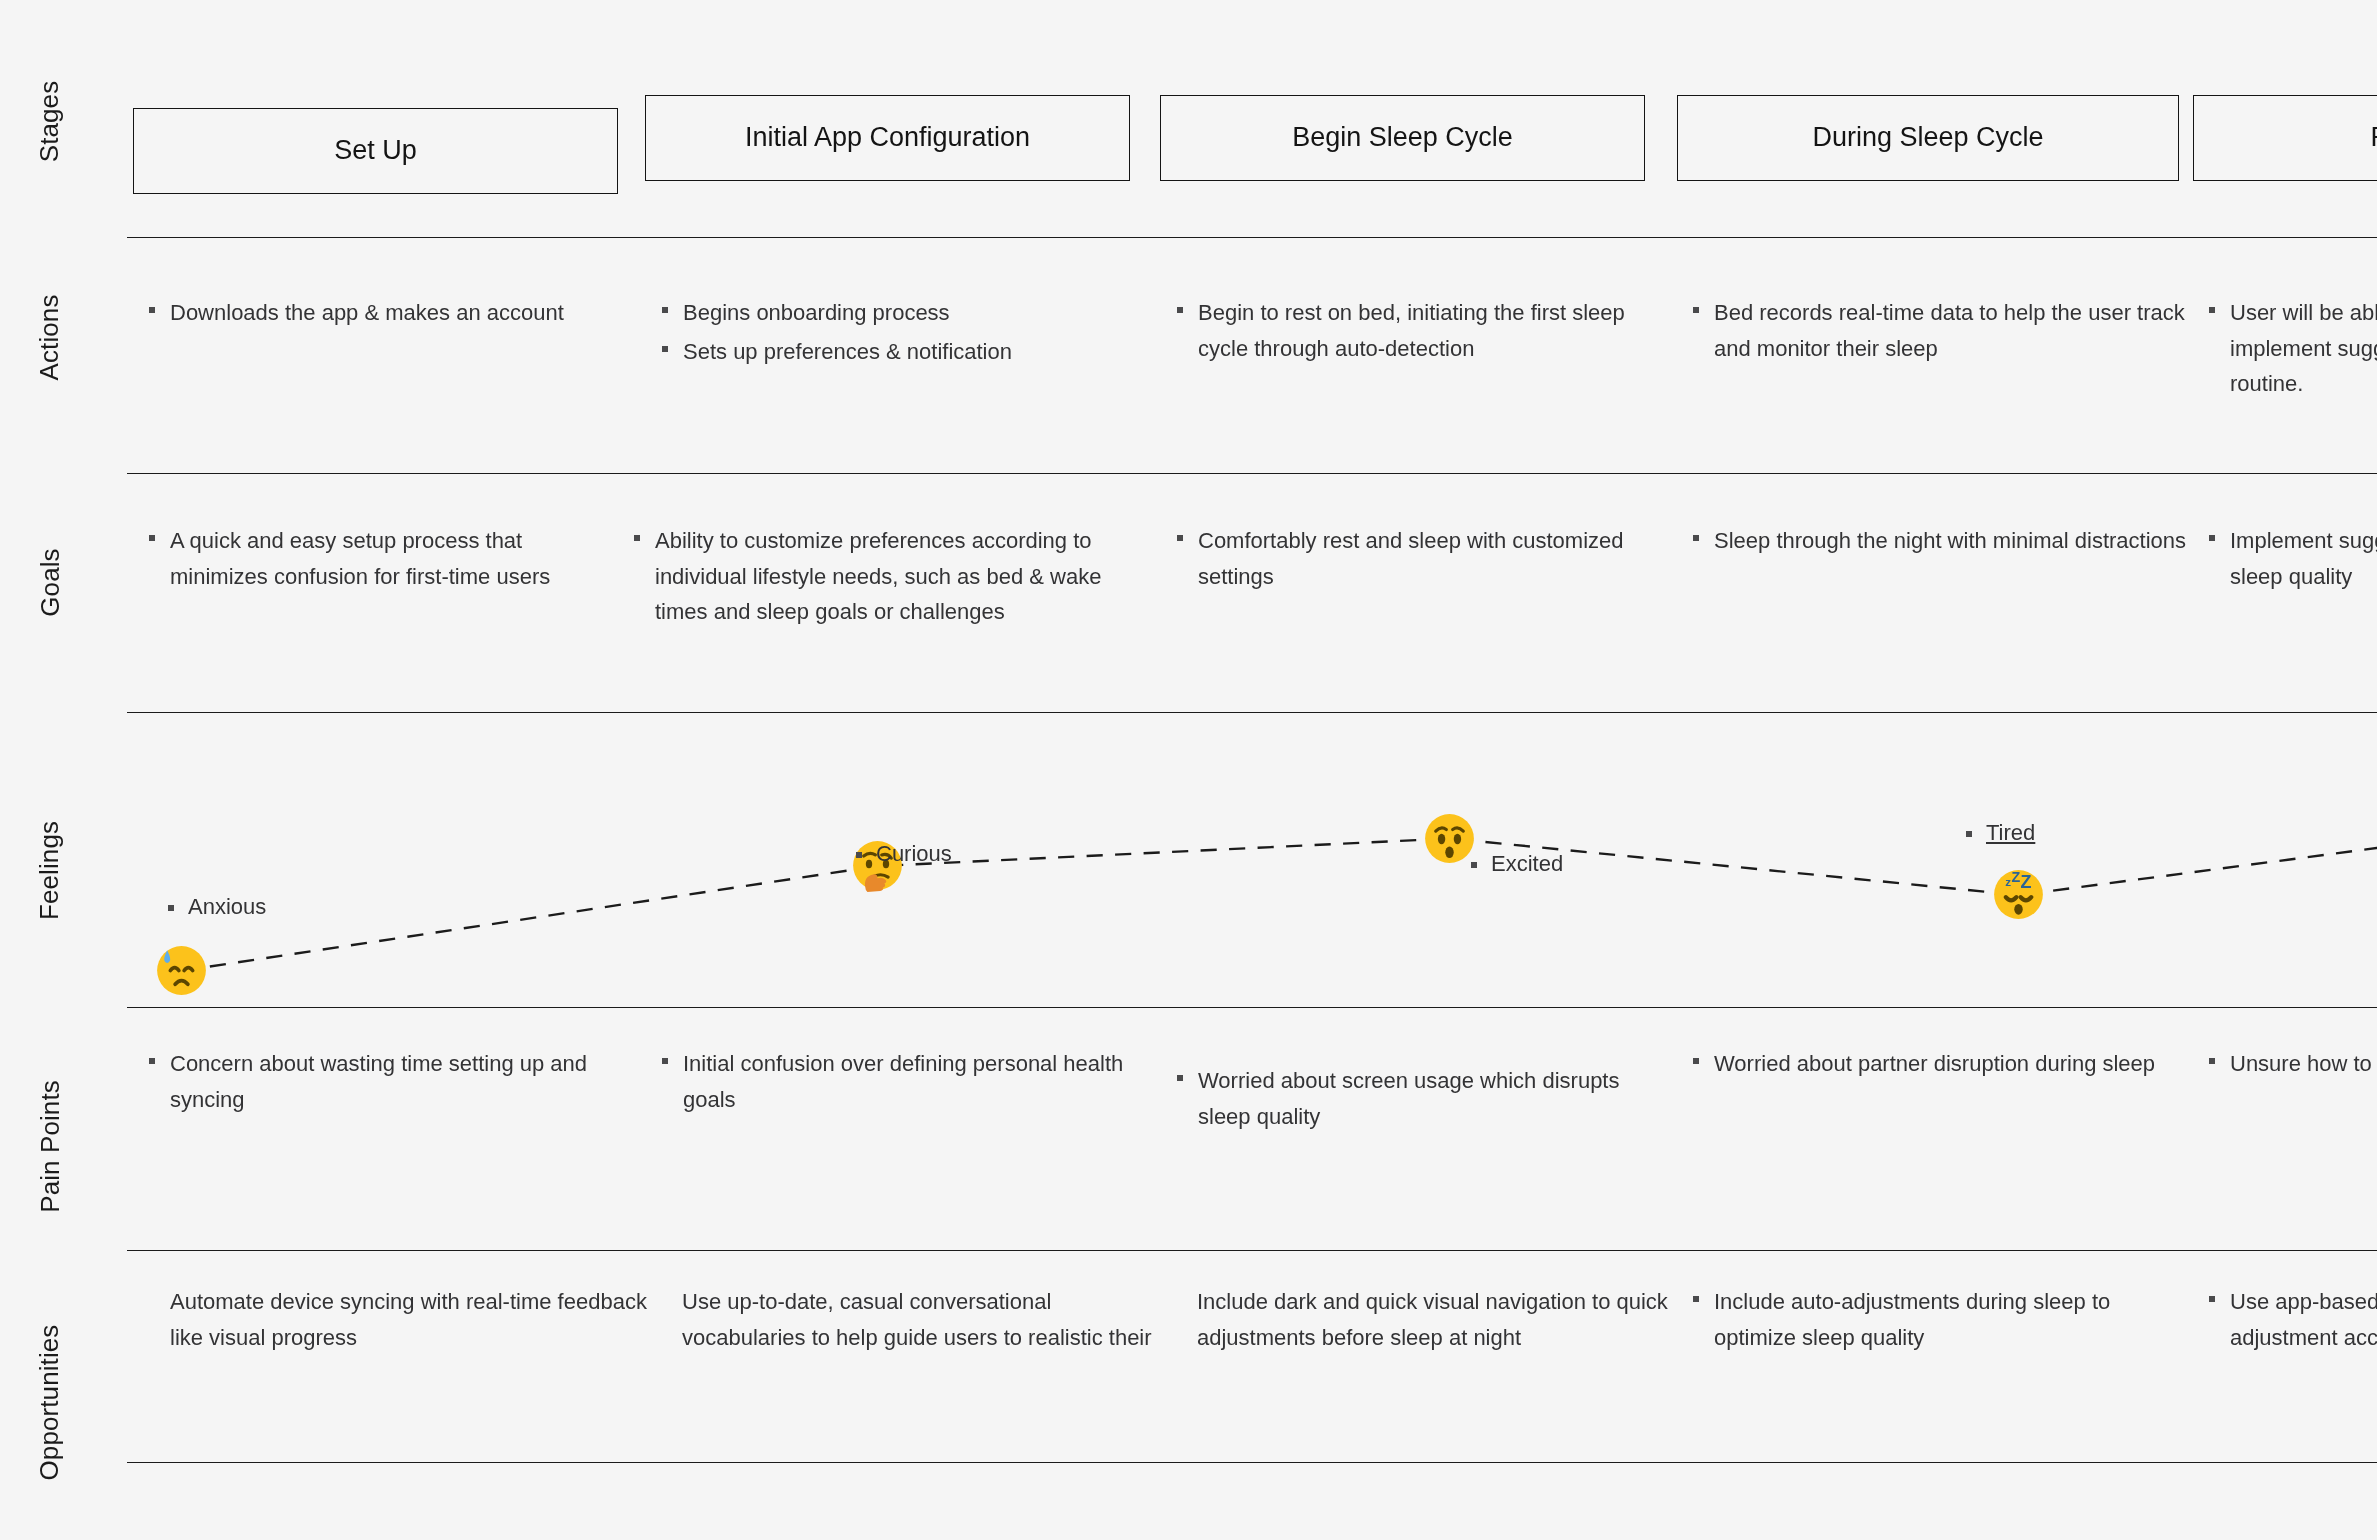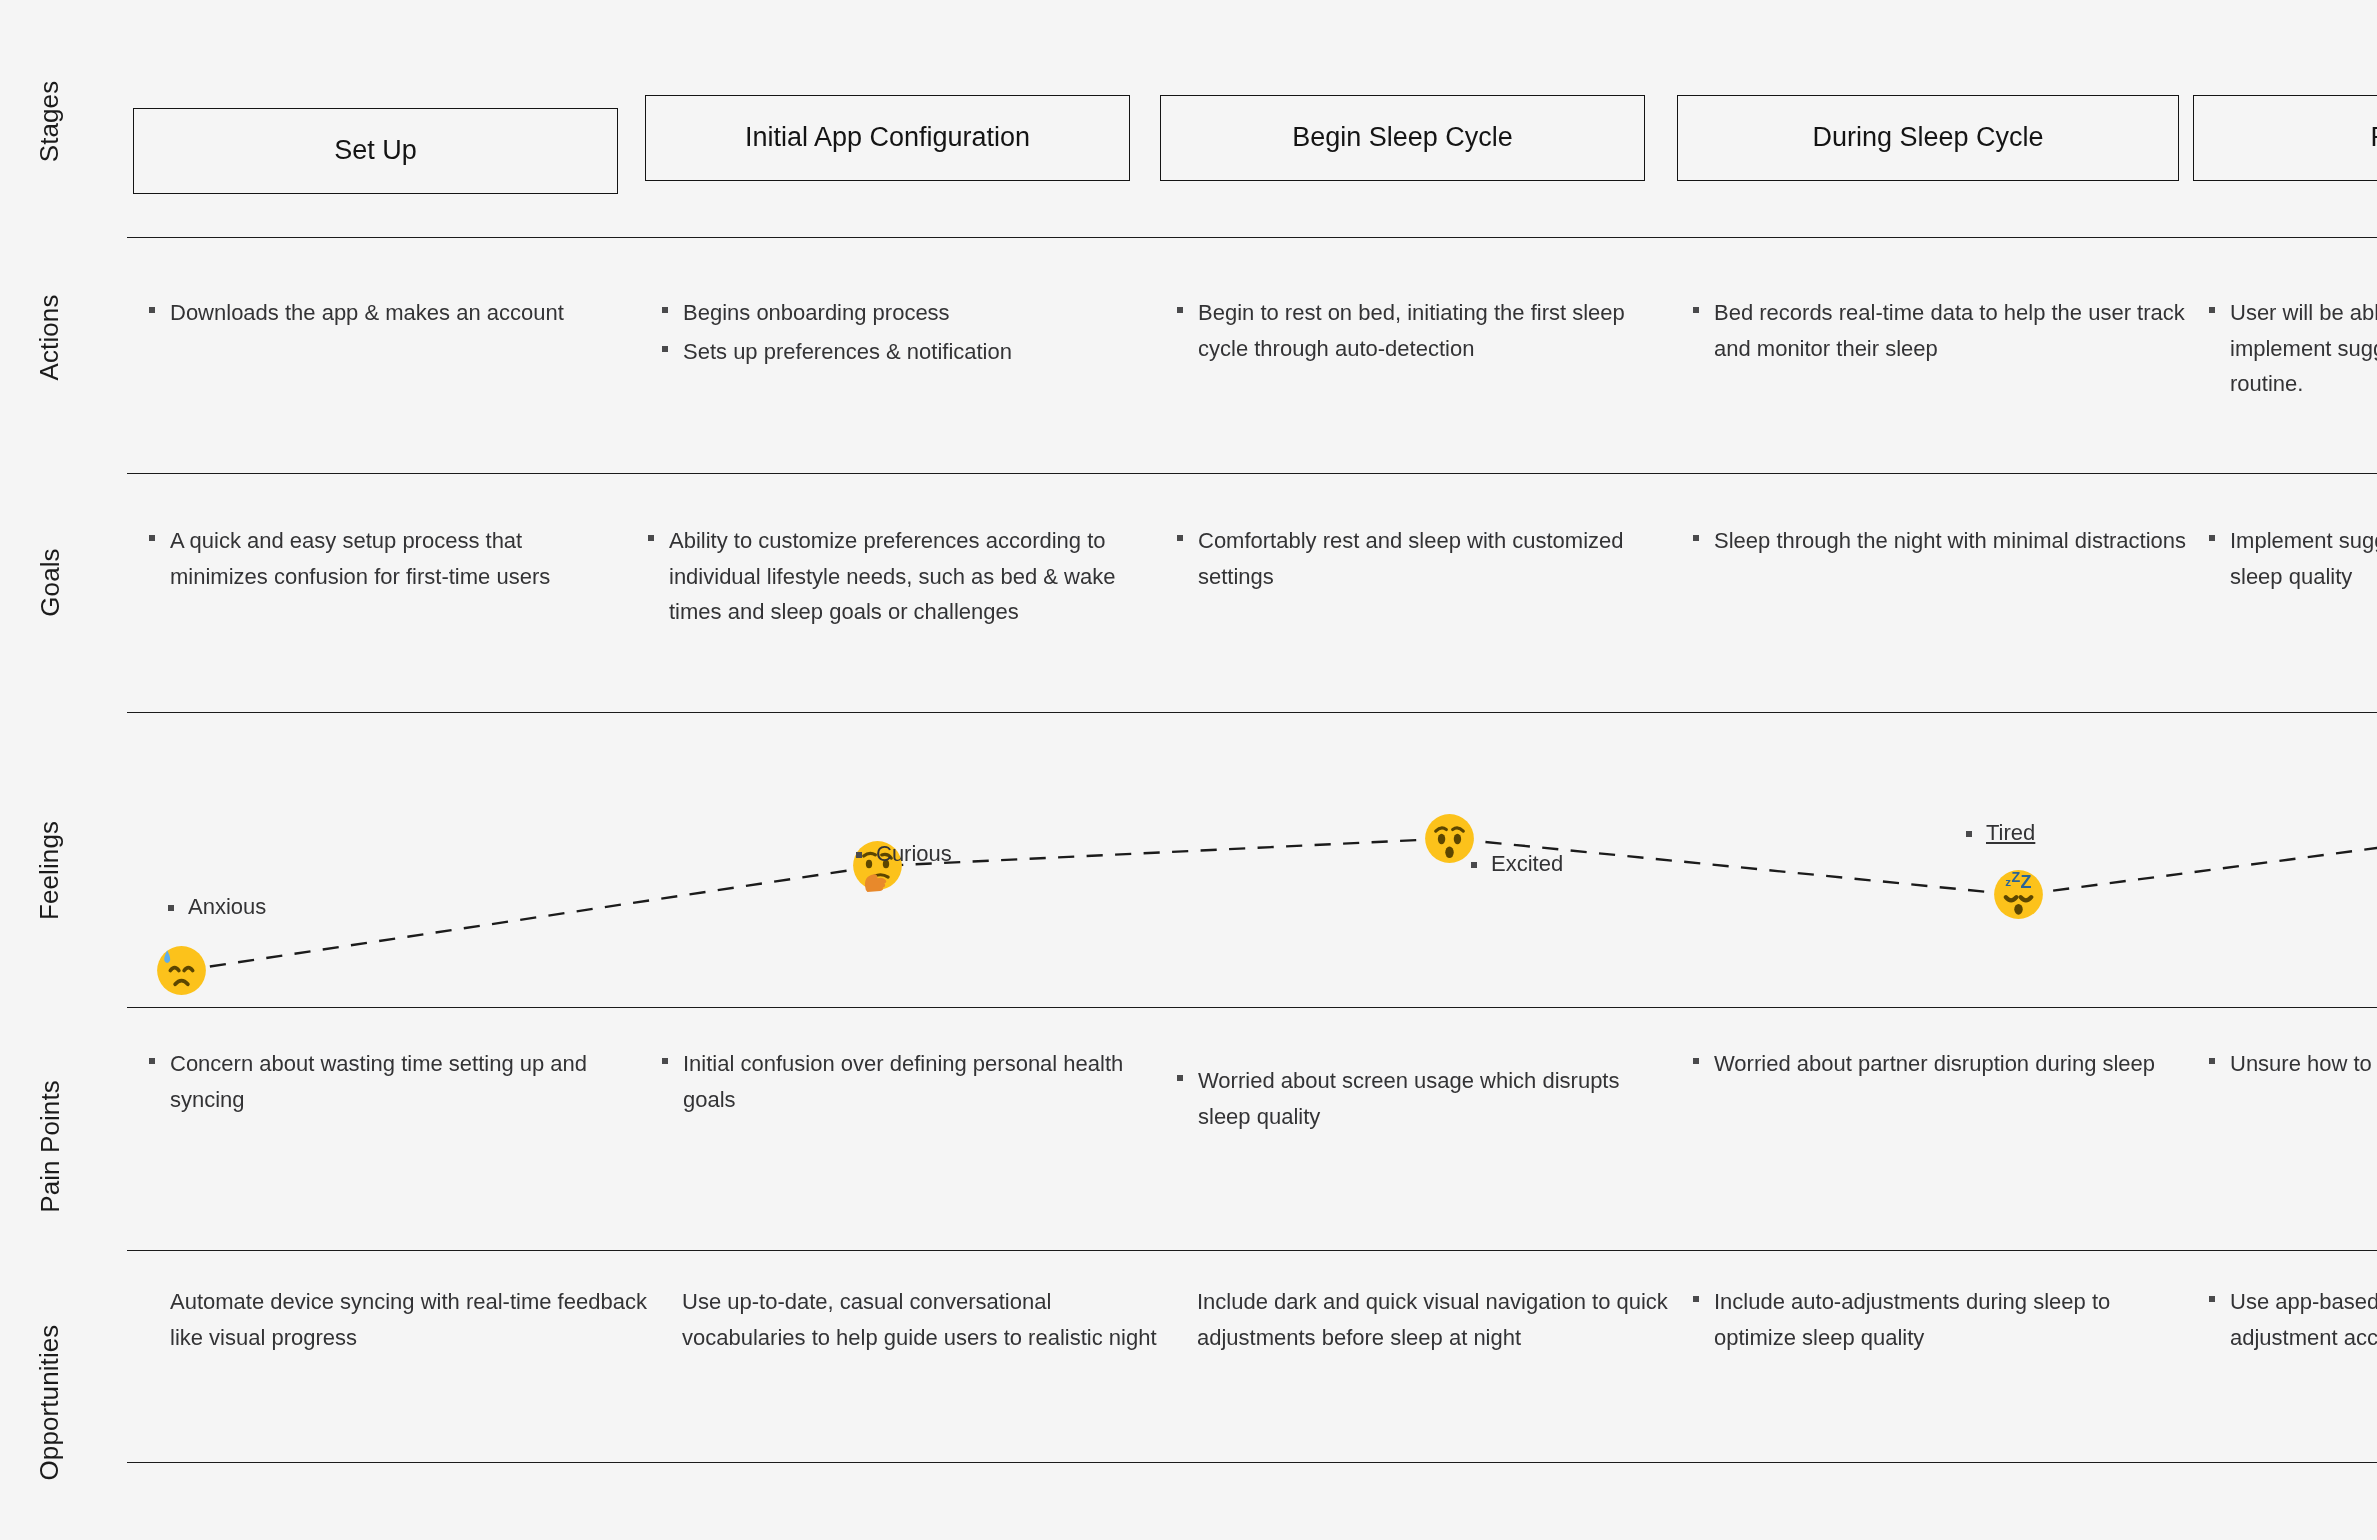--- a/index.html
+++ b/index.html
@@ -165,21 +165,21 @@
     <div class="cell " style="left: 2206px; top: 295px; width: 483px;">
       <ul class="bullets">
         <li>User will be able to view their sleep data and implement suggestions to improve their routine.</li>
       </ul>
     </div>
     <div class="cell " style="left: 146px; top: 523px; width: 480px;">
       <ul class="bullets">
         <li>A quick and easy setup process that minimizes confusion for first-time users</li>
       </ul>
     </div>
-    <div class="cell " style="left: 645px; top: 523px; width: 480px;">
+    <div class="cell " style="left: 631px; top: 523px; width: 480px;">
       <ul class="bullets">
         <li>Ability to customize preferences according to individual lifestyle needs, such as bed &amp; wake times and sleep goals or challenges</li>
       </ul>
     </div>
     <div class="cell " style="left: 1174px; top: 523px; width: 480px;">
       <ul class="bullets">
         <li>Comfortably rest and sleep with customized settings</li>
       </ul>
     </div>
     <div class="cell " style="left: 1690px; top: 523px; width: 497px;">
@@ -214,21 +214,21 @@
     </div>
     <div class="cell " style="left: 2206px; top: 1046px; width: 483px;">
       <ul class="bullets">
         <li>Unsure how to improve based on suggestions</li>
       </ul>
     </div>
     <div class="cell plain" style="left: 170px; top: 1284px; width: 480px;">
       <p>Automate device syncing with real-time feedback like visual progress</p>
     </div>
     <div class="cell plain" style="left: 682px; top: 1284px; width: 480px;">
-      <p>Use up-to-date, casual conversational vocabularies to help guide users to realistic night</p>
+      <p>Use up-to-date, casual conversational vocabularies to help guide users to realistic their</p>
     </div>
     <div class="cell plain" style="left: 1197px; top: 1284px; width: 480px;">
       <p>Include dark and quick visual navigation to quick adjustments before sleep at night</p>
     </div>
     <div class="cell " style="left: 1690px; top: 1284px; width: 497px;">
       <ul class="bullets">
         <li>Include auto-adjustments during sleep to optimize sleep quality</li>
       </ul>
     </div>
     <div class="cell " style="left: 2206px; top: 1284px; width: 483px;">

